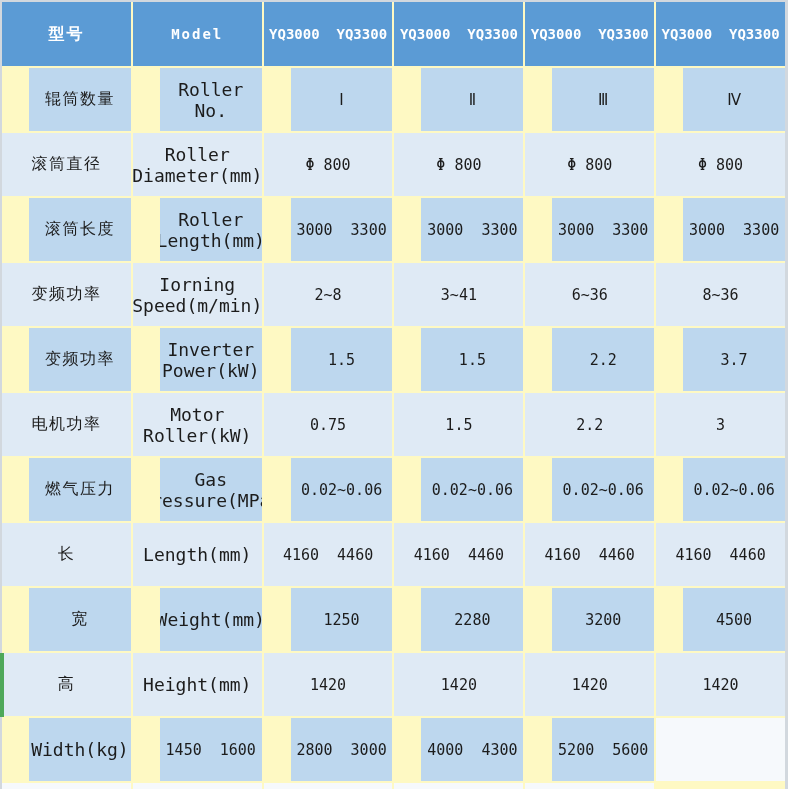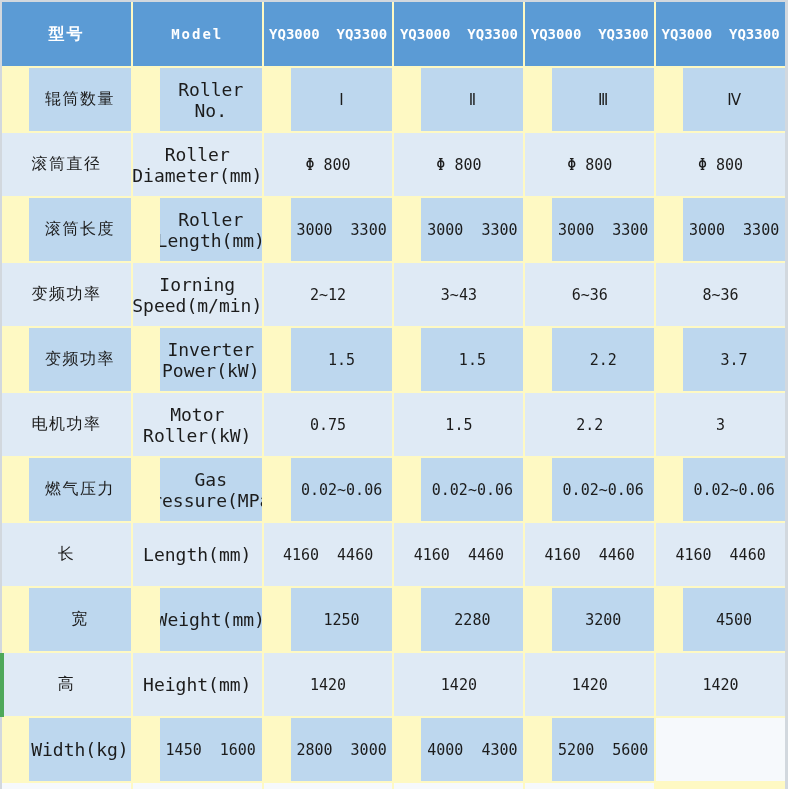--- a/index.html
+++ b/index.html
@@ -106,22 +106,22 @@
       <div class="cell cn m">滚筒长度</div>
       <div class="cell en m">Roller
 Length(mm)</div>
       <div class="cell val m">3000  3300</div>
       <div class="cell val m">3000  3300</div>
       <div class="cell val m">3000  3300</div>
       <div class="cell val m">3000  3300</div>
       <div class="cell cn l">变频功率</div>
       <div class="cell en l">Iorning
 Speed(m/min)</div>
-      <div class="cell val l">2~12</div>
-      <div class="cell val l">3~43</div>
+      <div class="cell val l">2~8</div>
+      <div class="cell val l">3~41</div>
       <div class="cell val l">6~36</div>
       <div class="cell val l">8~36</div>
       <div class="cell cn m">变频功率</div>
       <div class="cell en m">Inverter
 Power(kW)</div>
       <div class="cell val m">1.5</div>
       <div class="cell val m">1.5</div>
       <div class="cell val m">2.2</div>
       <div class="cell val m">3.7</div>
       <div class="cell cn l">电机功率</div>

